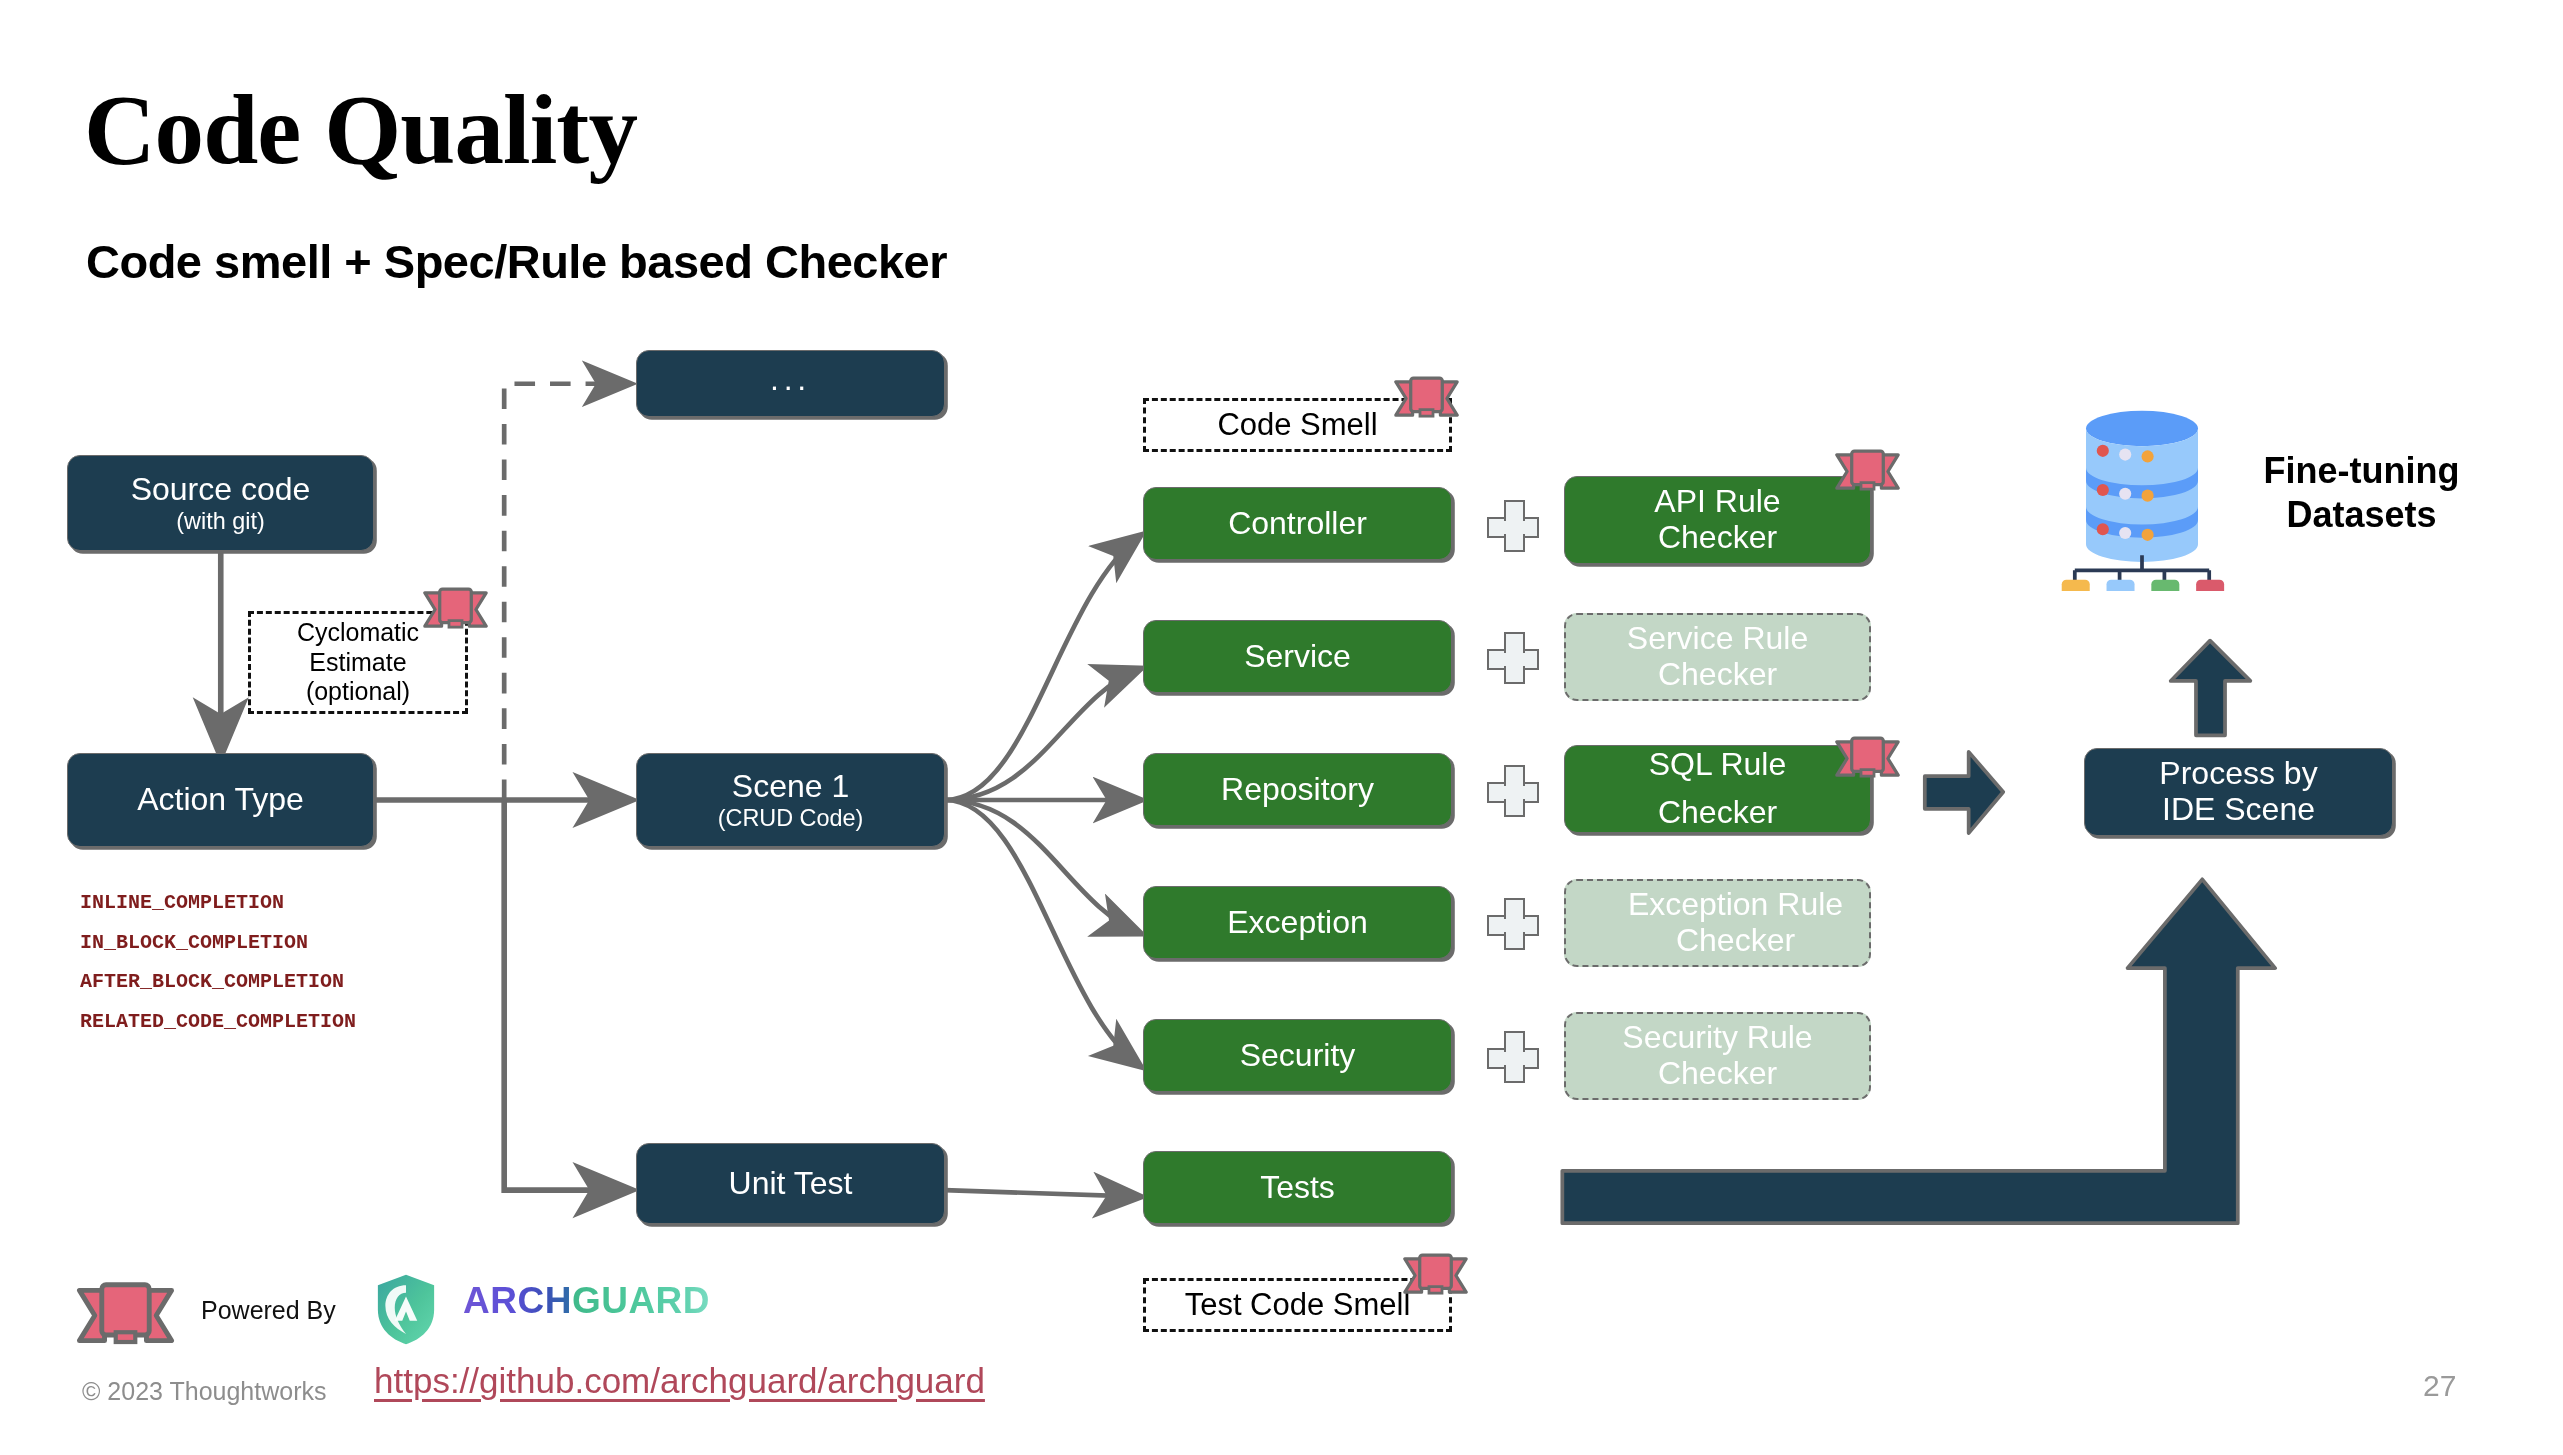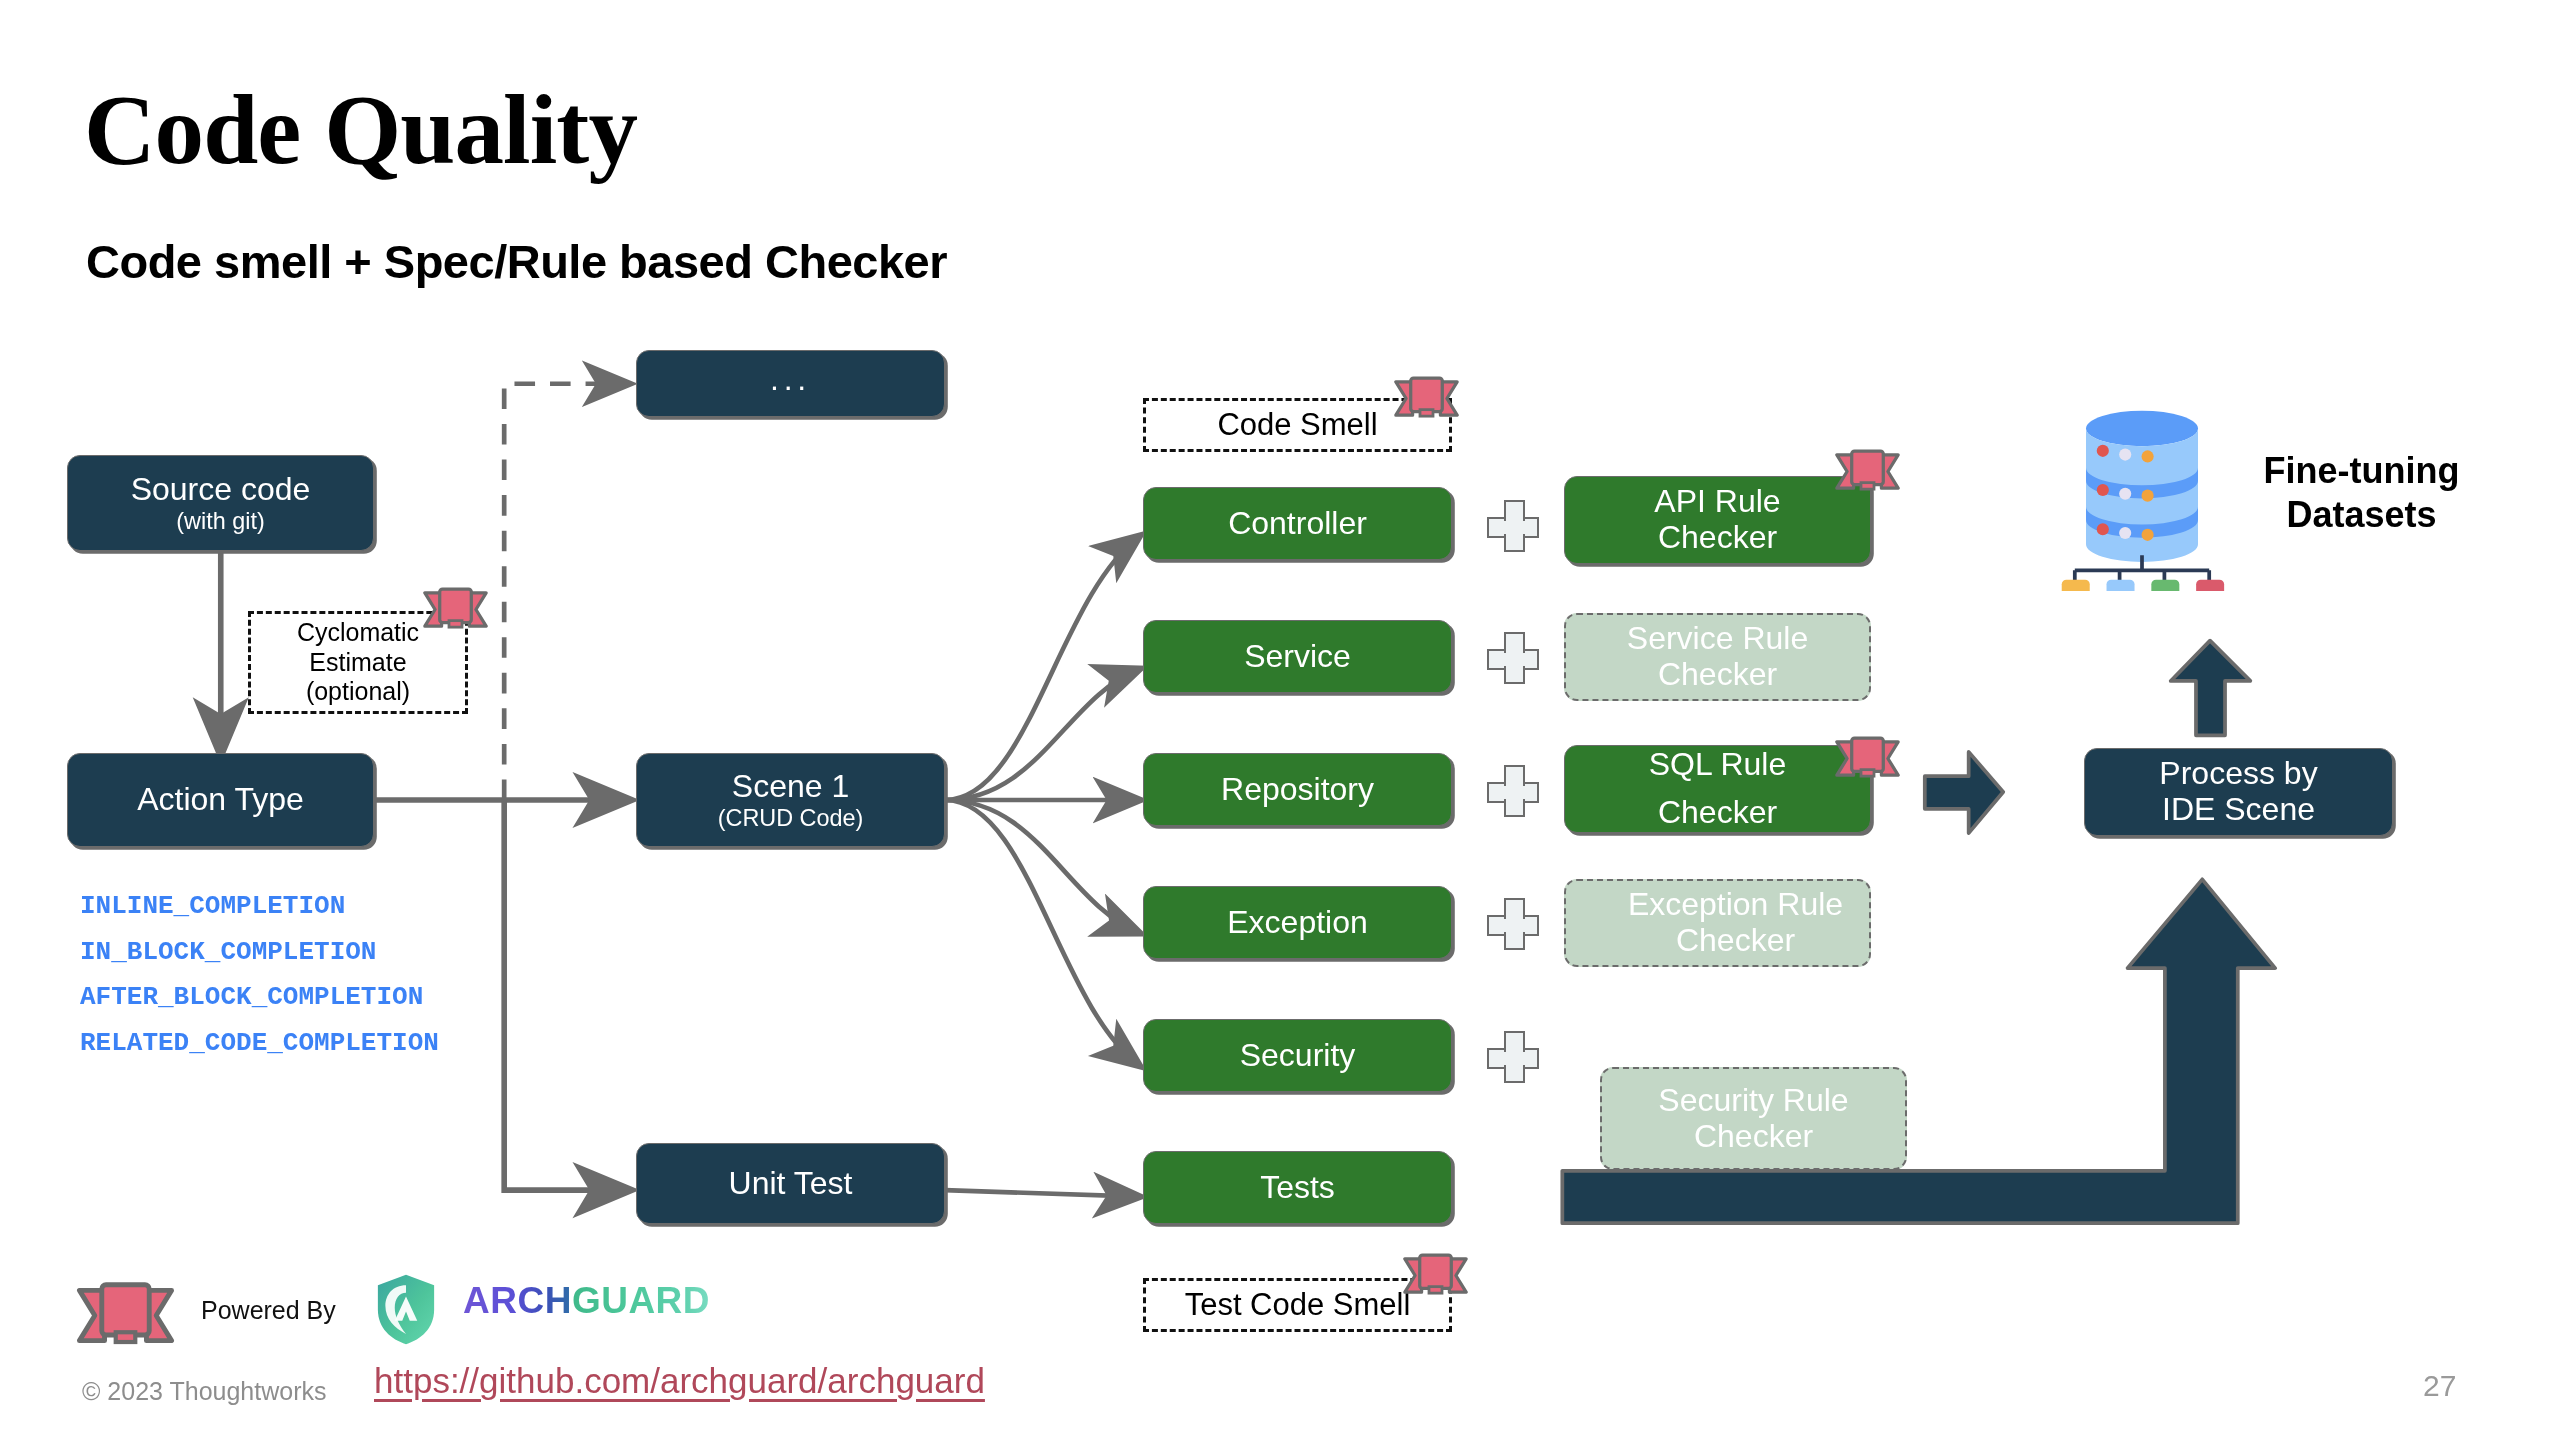--- a/index.html
+++ b/index.html
@@ -51,21 +51,21 @@
   .plusicon .bar{position:absolute;background:#eef2f3;border:2.8px solid #6b6b6b;box-sizing:border-box;}
 
   
   .ribbon{position:absolute;}
   svg.conn{position:absolute;overflow:visible;pointer-events:none;}
 
   
   #completions{left:80px; top:893px;}
   #completions div{
     font-family:"Liberation Mono", monospace;
-    font-size:26px; font-weight:700; color:#3b82f6; line-height:1.0;
+    font-size:20px; font-weight:700; color:#7f1d1d; line-height:1.0;
     margin-bottom:19.6px; white-space:nowrap;
   }
 
   
   #ft-label{
     left:2240px; top:449px; width:243px; text-align:center;
     font-size:36px; font-weight:700; color:#000; line-height:1.22;
   }
 
   
@@ -244,21 +244,21 @@
 
 <div class="node green" style="left:1143px;top:1019px;width:309px;height:73px;">
   <div class="t1">Security</div>
 </div>
 <div class="plusicon" style="left:1487px;top:1031px;width:52px;height:52px;">
   <div class="bar" style="left:0;top:17px;width:52px;height:20.6px;"></div>
   <div class="bar" style="left:17px;top:0;width:20.6px;height:52px;"></div>
   <div style="position:absolute;left:3.7px;top:20.6px;width:45px;height:13px;background:#eef2f3;"></div>
   <div style="position:absolute;left:20.6px;top:3.7px;width:13px;height:45px;background:#eef2f3;"></div>
 </div>
-<div class="node ghost" style="left:1564px;top:1067px;width:307px;height:103px;margin-left:36px;">
+<div class="node ghost" style="left:1564px;top:1012px;width:307px;height:88px;">
   <div class="t1">Security Rule</div>
   <div class="t1">Checker</div>
 </div>
 
 <div class="node green" style="left:1143px;top:1151px;width:309px;height:73px;">
   <div class="t1">Tests</div>
 </div>
 
 <div class="dashbox small" style="left:1143px;top:1278px;width:309px;height:54px;">
   <span>Test Code Smell</span>

